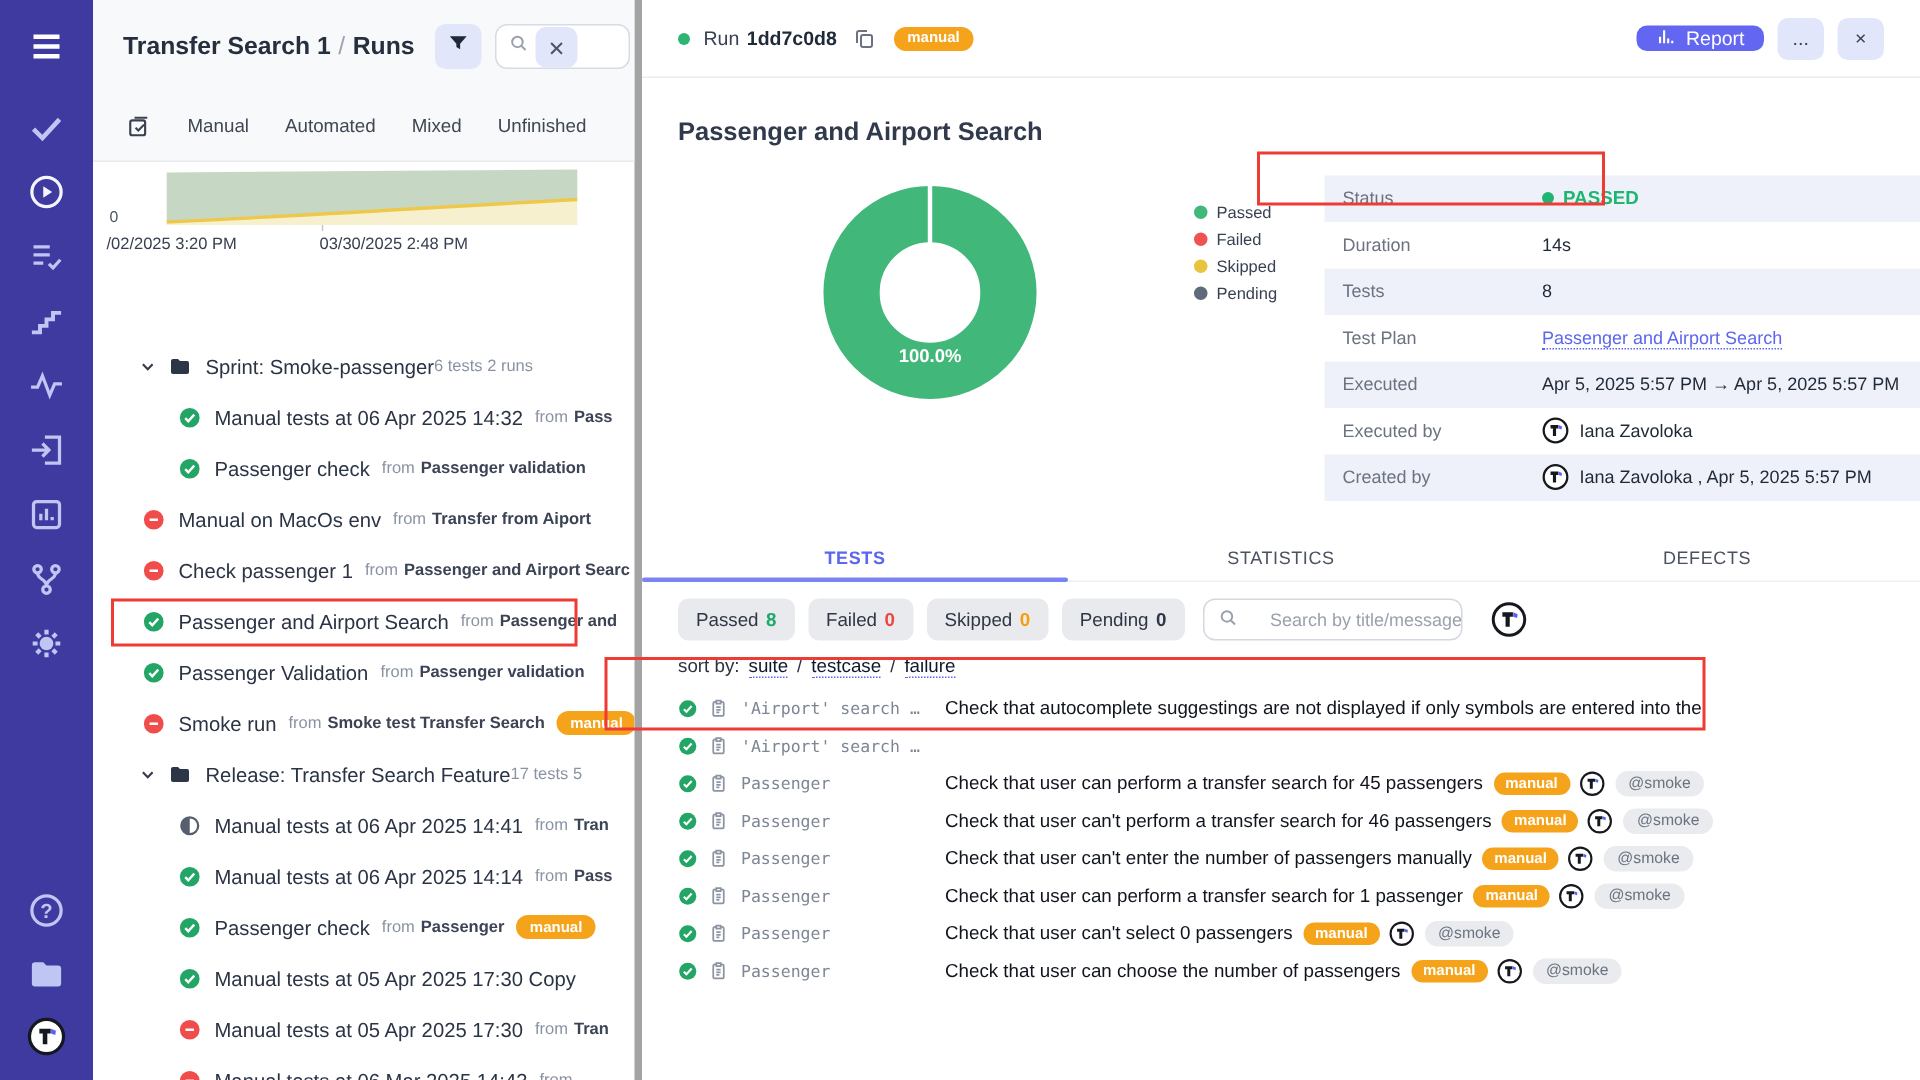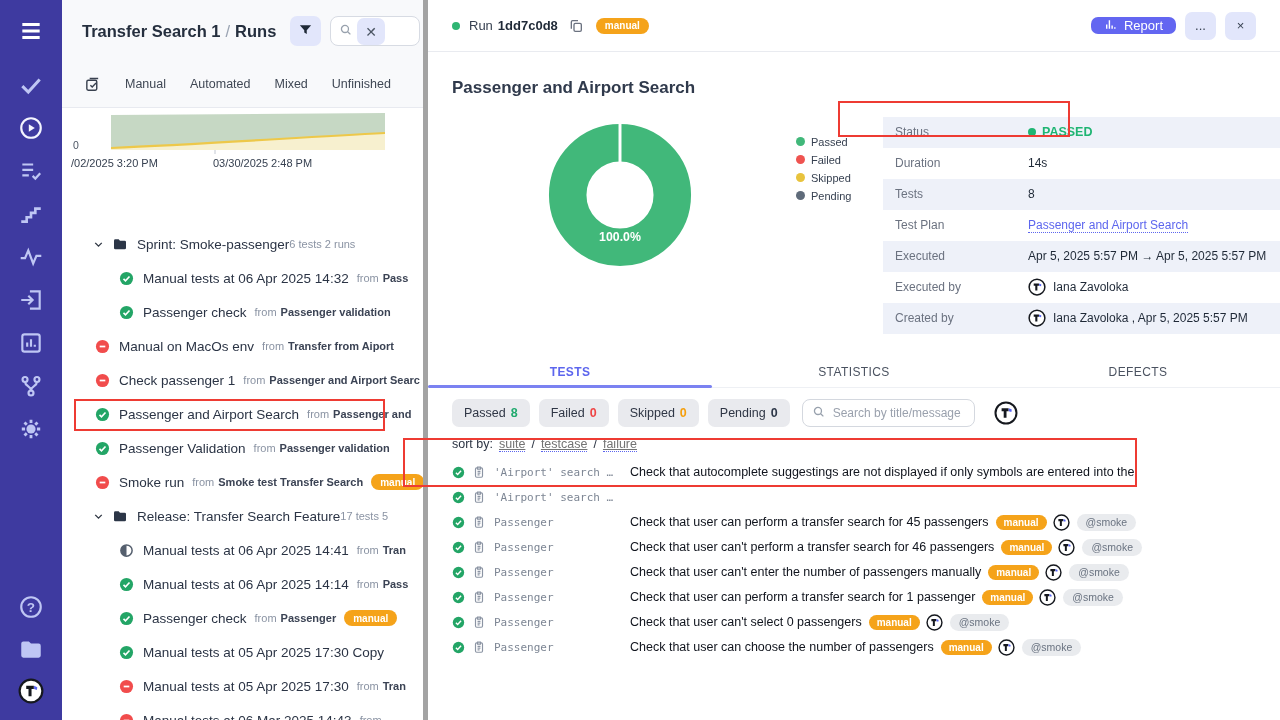--- a/index.html
+++ b/index.html
@@ -98,28 +98,28 @@
        position:relative;padding-top:4px;}
   .tab.active{color:#5d66ee;font-weight:bold;}
   .tab.active::after{content:"";position:absolute;left:0;right:0;bottom:-1px;height:3px;
                      background:#7b82f1;border-radius:2px;}
 
   .filters{display:flex;align-items:center;gap:9px;padding:0 24px;margin-top:11px;}
   .filter-btn{height:28px;padding:0 12px;border-radius:7px;background:#e9eaee;font-size:12.5px;
               color:#2f3645;display:flex;align-items:center;gap:5px;}
   .filter-count{font-weight:bold;}
   .search-box{width:173px;height:28px;border:1px solid #d4d8df;border-radius:8px;display:flex;
-              align-items:center;gap:8px;padding:0 9px;box-sizing:border-box;margin-left:3px;
+              align-items:center;gap:22px;padding:0 9px;box-sizing:border-box;margin-left:3px;
               color:#9aa1ad;font-size:12px;overflow:hidden;white-space:nowrap;}
   .search-box svg{width:13px;height:13px;flex:none;color:#98a1ad;}
   .avatar24{width:24px;height:24px;margin-left:10px;flex:none;}
   .avatar24 svg{width:100%;height:100%;}
 
   .sortbar{padding:0 24px;margin-top:10px;font-size:12.5px;color:#2b3342;display:flex;gap:6px;align-items:center;}
-  .sort-link{color:#737373;border-bottom:1px dotted #5d66ee;cursor:pointer;text-decoration:underline;}
+  .sort-link{color:#0f172a;border-bottom:1px dotted #5d66ee;cursor:pointer;}
 
   .tests{margin-top:8px;}
   .test-row{height:25px;display:flex;align-items:center;padding:0 24px;white-space:nowrap;overflow:hidden;}
   .t-status{width:13px;height:13px;flex:none;}
   .t-status svg{width:100%;height:100%;display:block;}
   .t-clip{width:14px;height:14px;flex:none;margin-left:7px;color:#8b94a3;}
   .t-clip svg{width:100%;height:100%;display:block;}
   .t-suite{font-family:"DejaVu Sans Mono",monospace;font-size:11px;color:#7d8694;width:132px;
            flex:none;margin-left:8px;overflow:hidden;}
   .t-title{font-size:12.5px;color:#10141d;margin-left:4px;}

